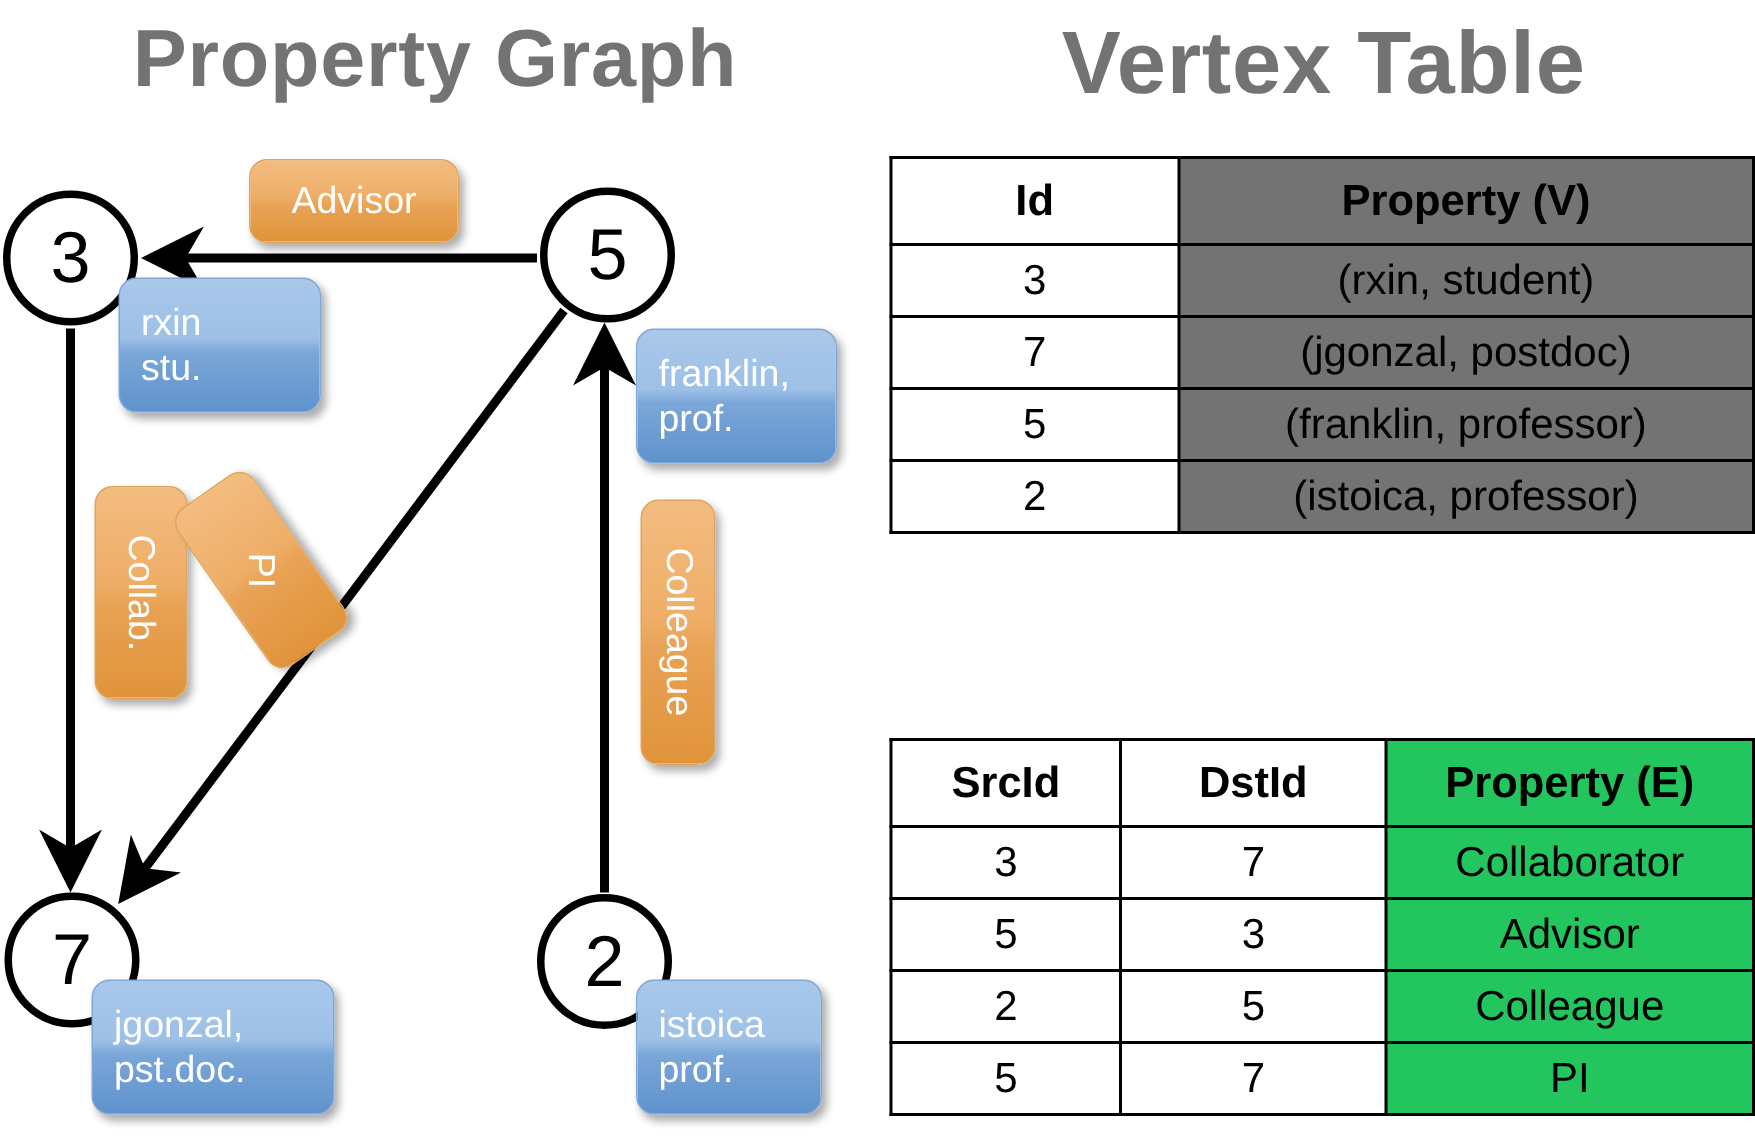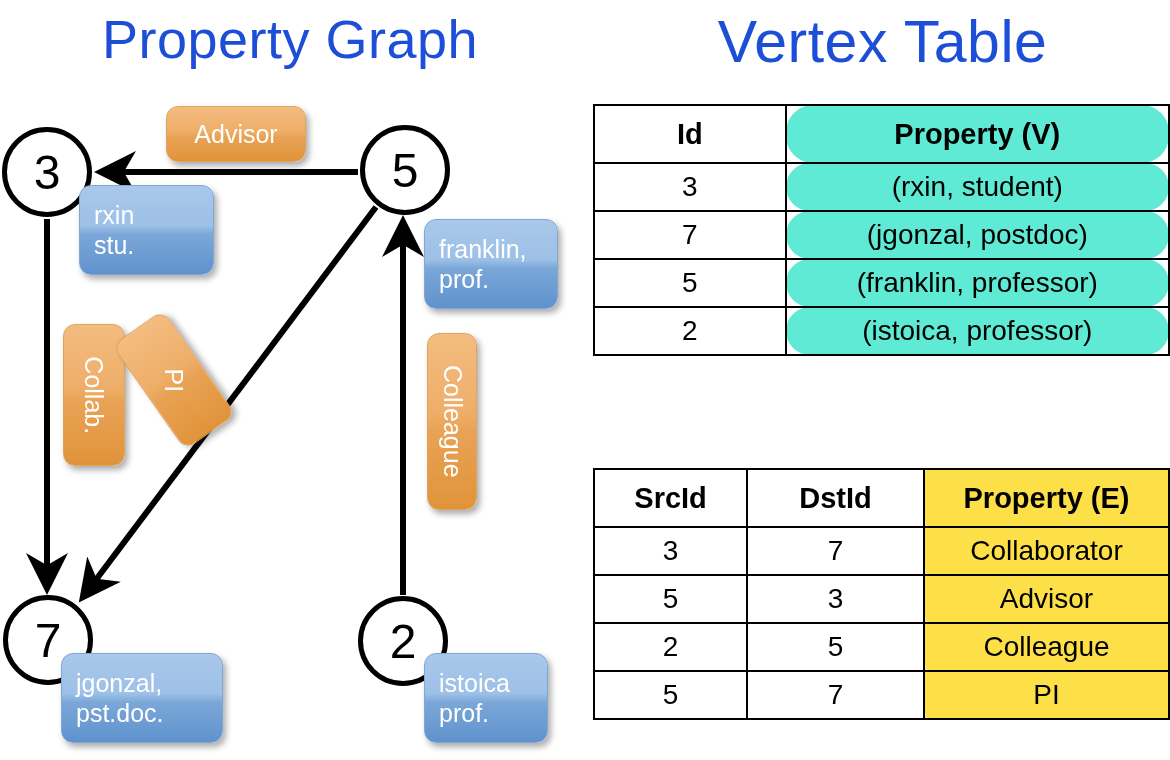--- a/index.html
+++ b/index.html
@@ -9,22 +9,22 @@
     font-family:"Liberation Sans", sans-serif;
     overflow:hidden;
     position:relative;
   }
   .root{position:absolute;left:0;top:0;width:1170px;height:760px;}
 
   
   .title{
     position:absolute;
     font-family:"Liberation Sans", sans-serif;
-    font-weight:400;
-    color:#1d4ed8;
+    font-weight:700;
+    color:#737373;
     white-space:nowrap;
     letter-spacing:0.5px;
   }
   #title-property-graph{left:0;top:8px;width:580px;text-align:center;font-size:54px;}
   #title-vertex-table{left:595px;top:8px;width:575px;text-align:center;font-size:59px;}
   #title-edge-table{left:595px;top:400px;width:575px;text-align:center;font-size:50px;}
 
   
   #graph-panel{position:absolute;left:0;top:0;width:580px;height:760px;}
   #graph-svg{position:absolute;left:0;top:0;}
@@ -75,26 +75,26 @@
     text-align:center;
     font-family:"Liberation Sans", sans-serif;
     font-weight:300;
     font-size:28px;
     color:#000;
     padding:0;
     height:46px;
     vertical-align:middle;
   }
   .tbl th{font-weight:bold;font-size:29px;height:56px;margin-top:48px;}
-  .cell-blue{background:#5eead4;border-radius:27px;}
-  .cell-orange{background:#fde047;}
+  .cell-blue{background:#737373;}
+  .cell-orange{background:#22c55e;}
   .cell-plain{background:#ffffff;}
 
   #vertex-table{left:593px;top:104px;}
-  #edge-table{left:593px;top:468px;}
+  #edge-table{left:593px;top:492px;}
 </style>
 </head>
 <body>
 
 <div class="root">
 
   <div id="graph-panel">
 
     <div class="title" id="title-property-graph">Property Graph</div>
 

